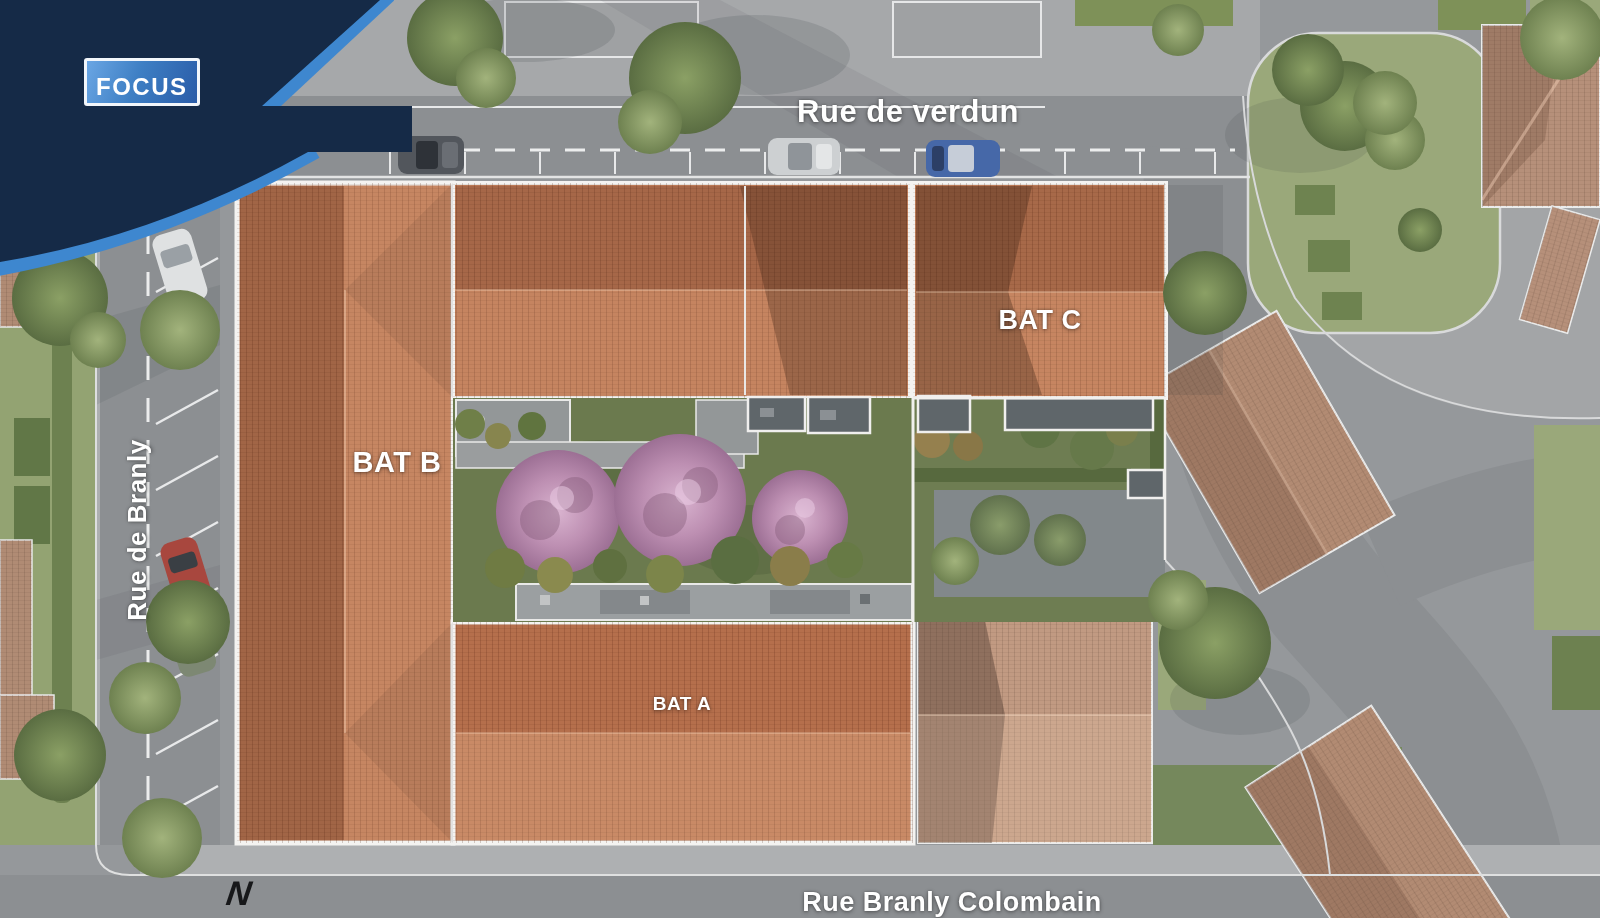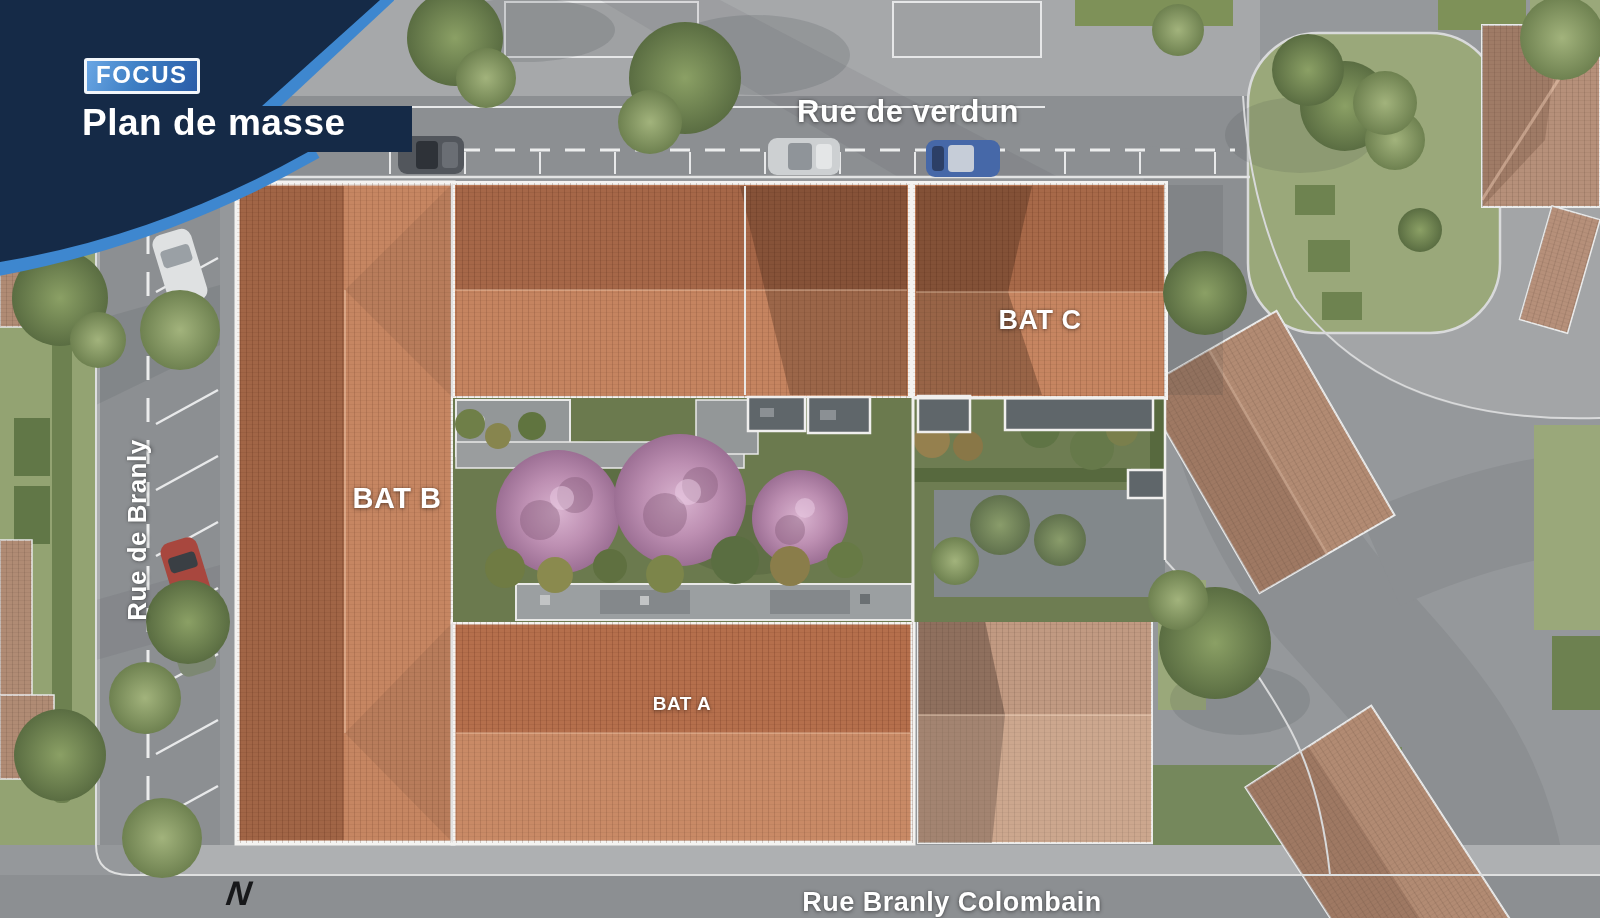--- a/index.html
+++ b/index.html
@@ -16,21 +16,21 @@
   .map-label.vertical{transform:translate(-50%,-50%) rotate(-90deg);}
   .north{
     position:absolute;color:#17181a;font-weight:bold;font-style:italic;
     font-size:34px;transform:translate(-50%,-50%) skewX(-8deg);text-shadow:none;
   }
   .hdr{position:absolute;left:0;top:0;width:470px;height:300px;pointer-events:none;}
   .focus-badge{
     position:absolute;left:84px;top:58px;
     background:linear-gradient(110deg,#6aa6e4 0%,#3e7fc4 45%,#2a5ca8 100%);
     border:3px solid #f2f6fb;border-radius:3px;color:#fff;
-    font-size:24px;font-weight:bold;letter-spacing:1.5px;padding:0 9px 2px;
+    font-size:24px;font-weight:bold;letter-spacing:1.5px;padding:12px 9px 2px;
   }
   .page-title{
     position:absolute;left:82px;top:102px;color:#fff;
     font-size:37px;font-weight:bold;letter-spacing:.5px;
   }
 </style>
 </head>
 <body>
 
 <div class="stage">
@@ -340,23 +340,22 @@
   </g>
 </svg>
 
 <svg class="hdr" width="470" height="300" viewBox="0 0 470 300">
   <line x1="388" y1="-6" x2="255" y2="118" stroke="#3e87cf" stroke-width="18"></line>
   <path d="M315,150 Q160,238 -8,268" fill="none" stroke="#3e87cf" stroke-width="18"></path>
   <path d="M0,0 H380 L262,106 H412 V152 H308 Q158,236 0,262 Z" fill="#152a47"></path>
 </svg>
 
 <div class="focus-badge"><span>FOCUS</span></div>
-<div class="page-title">Plan de masse</div>
 
 <div class="map-label" style="left:908px;top:112px;font-size:31px;">Rue de verdun</div>
 <div class="map-label vertical" style="left:137px;top:530px;font-size:26px;">Rue de Branly</div>
 <div class="map-label" style="left:952px;top:902px;font-size:27px;">Rue Branly Colombain</div>
 <div class="map-label" style="left:682px;top:704px;font-size:19px;">BAT A</div>
-<div class="map-label" style="left:397px;top:498px;font-size:29px;">BAT B</div>
+<div class="map-label" style="left:397px;top:462px;font-size:29px;">BAT B</div>
 <div class="map-label" style="left:1040px;top:320px;font-size:27px;text-align:right;">BAT C</div>
 <div class="north" style="left:239px;top:893px;">N</div>
 
 </div>
 
 </body></html>

